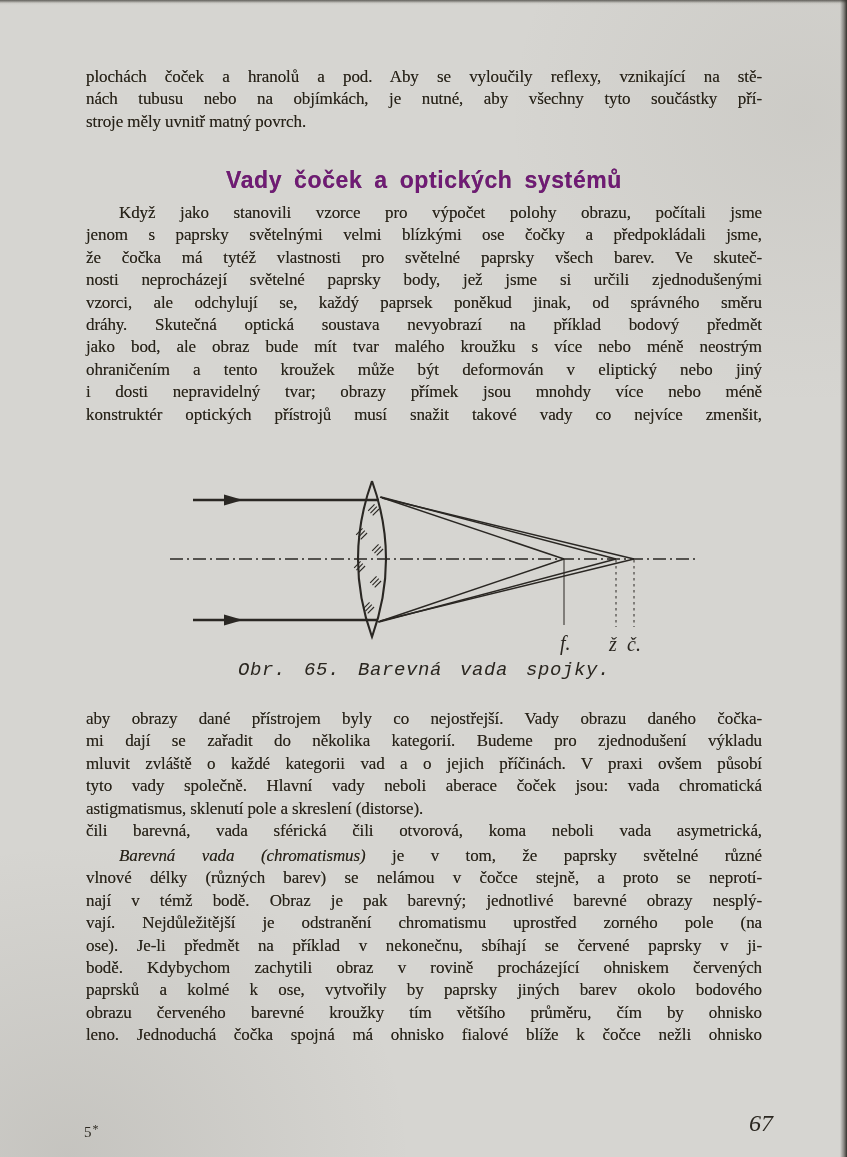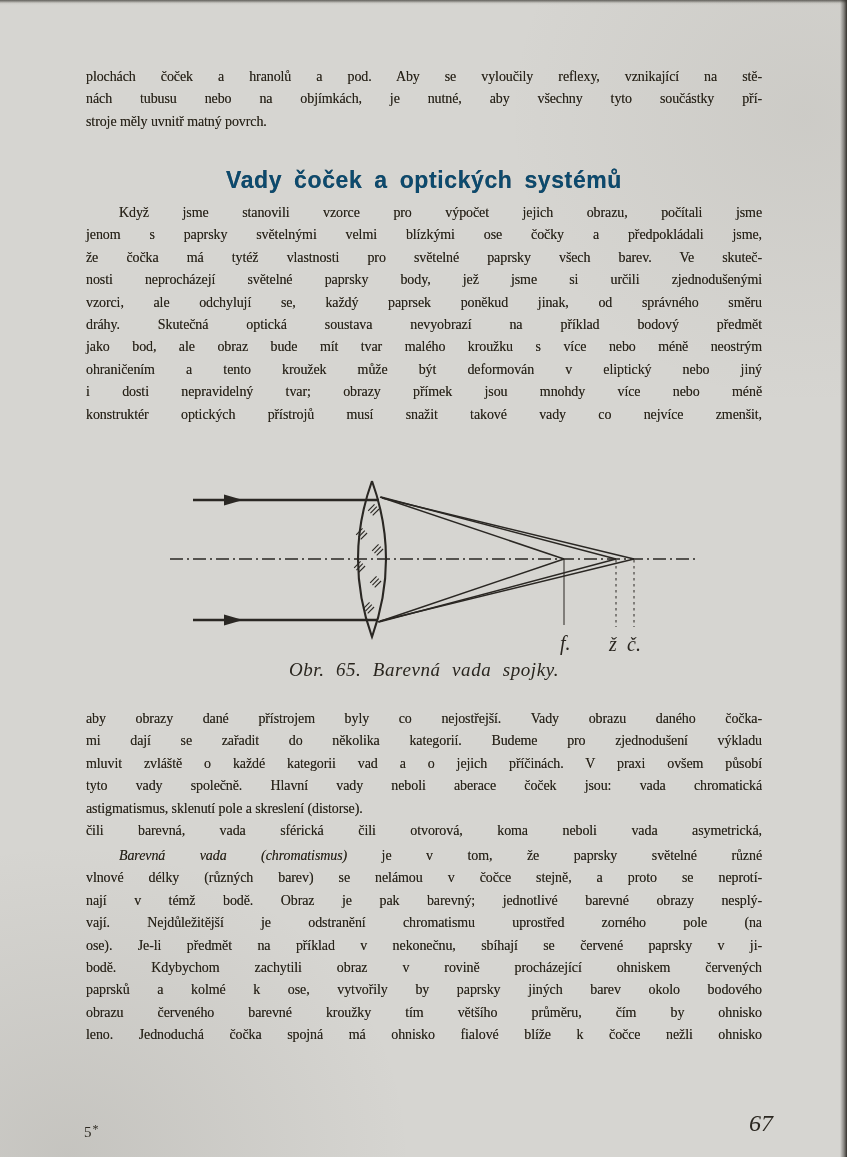--- a/index.html
+++ b/index.html
@@ -23,38 +23,38 @@
     position:absolute;top:0;right:0;width:7px;height:1157px;pointer-events:none;
     background:linear-gradient(to right, rgba(45,42,38,0) 0%, rgba(45,42,38,0.45) 55%, #34312c 100%);
   }
   .edge-top{
     position:absolute;top:0;left:0;width:847px;height:3px;pointer-events:none;
     background:linear-gradient(to bottom, rgba(52,50,45,0.65), rgba(52,50,45,0));
   }
 
   .col{position:absolute;left:86px;width:676px;}
   .body-text{
-    font-size:14px;
+    font-size:17px;
     line-height:22.4px;
     letter-spacing:-0.1px;
     text-shadow:0 0 0.5px rgba(40,35,25,0.55);
   }
   .tline{text-align:justify;text-align-last:justify;white-space:normal;}
   .tline.last{text-align-last:left;}
   .indent-first .tline:first-child, .lead-line{text-indent:33px;}
 
   .heading{
     top:167px;
     font-family:"Liberation Sans", sans-serif;
     font-weight:bold;
     font-size:23px;
     letter-spacing:0.6px;
     word-spacing:5px;
     text-align:center;
-    color:#0c4a6e;
+    color:#701a75;
     text-shadow:0 0 0.5px rgba(43,39,32,0.6);
   }
 
   .p1{top:66px;}
   .p2{top:202px;}
   .p3{top:708px;}
   .p4{top:845px;}
 
   .lead-line{text-align:justify;text-align-last:justify;}
   .lead-italic{font-style:italic;}
@@ -63,20 +63,21 @@
   .fig-label{font-style:italic;font-size:20px;fill:#2a2620;font-family:"Liberation Serif", serif;}
 
   .caption{
     top:659px;
     font-style:italic;
     font-size:19px;
     letter-spacing:0.6px;
     word-spacing:6px;
     text-align:center;
     color:#2a261f;
+    font-family:Liberation Mono, monospace;
   }
 
   .sig{
     position:absolute;left:84px;top:1122px;
     font-size:15px;color:#2e2a22;letter-spacing:1px;
   }
   .sig .star{font-size:12px;vertical-align:4px;}
   .folio{
     position:absolute;right:74px;top:1110px;
     font-style:italic;font-size:24px;color:#2b2720;margin-left:40px;
@@ -91,21 +92,21 @@
 
 <div class="col body-text p1">
     <div class="tline">plochách čoček a hranolů a pod. Aby se vyloučily reflexy, vznikající na stě-</div>
     <div class="tline">nách tubusu nebo na objímkách, je nutné, aby všechny tyto součástky pří-</div>
     <div class="tline last">stroje měly uvnitř matný povrch.</div>
   </div>
 
 <div class="col heading">Vady čoček a optických systémů</div>
 
 <div class="col body-text p2 indent-first">
-    <div class="tline">Když jsme stanovili vzorce pro výpočet jejich obrazu, počítali jsme</div>
+    <div class="tline">Když jako stanovili vzorce pro výpočet polohy obrazu, počítali jsme</div>
     <div class="tline">jenom s paprsky světelnými velmi blízkými ose čočky a předpokládali jsme,</div>
     <div class="tline">že čočka má tytéž vlastnosti pro světelné paprsky všech barev. Ve skuteč-</div>
     <div class="tline">nosti neprocházejí světelné paprsky body, jež jsme si určili zjednodušenými</div>
     <div class="tline">vzorci, ale odchylují se, každý paprsek poněkud jinak, od správného směru</div>
     <div class="tline">dráhy. Skutečná optická soustava nevyobrazí na příklad bodový předmět</div>
     <div class="tline">jako bod, ale obraz bude mít tvar malého kroužku s více nebo méně neostrým</div>
     <div class="tline">ohraničením a tento kroužek může být deformován v eliptický nebo jiný</div>
     <div class="tline">i dosti nepravidelný tvar; obrazy přímek jsou mnohdy více nebo méně</div>
     <div class="tline">konstruktér optických přístrojů musí snažit takové vady co nejvíce zmenšit,</div>
   </div>

